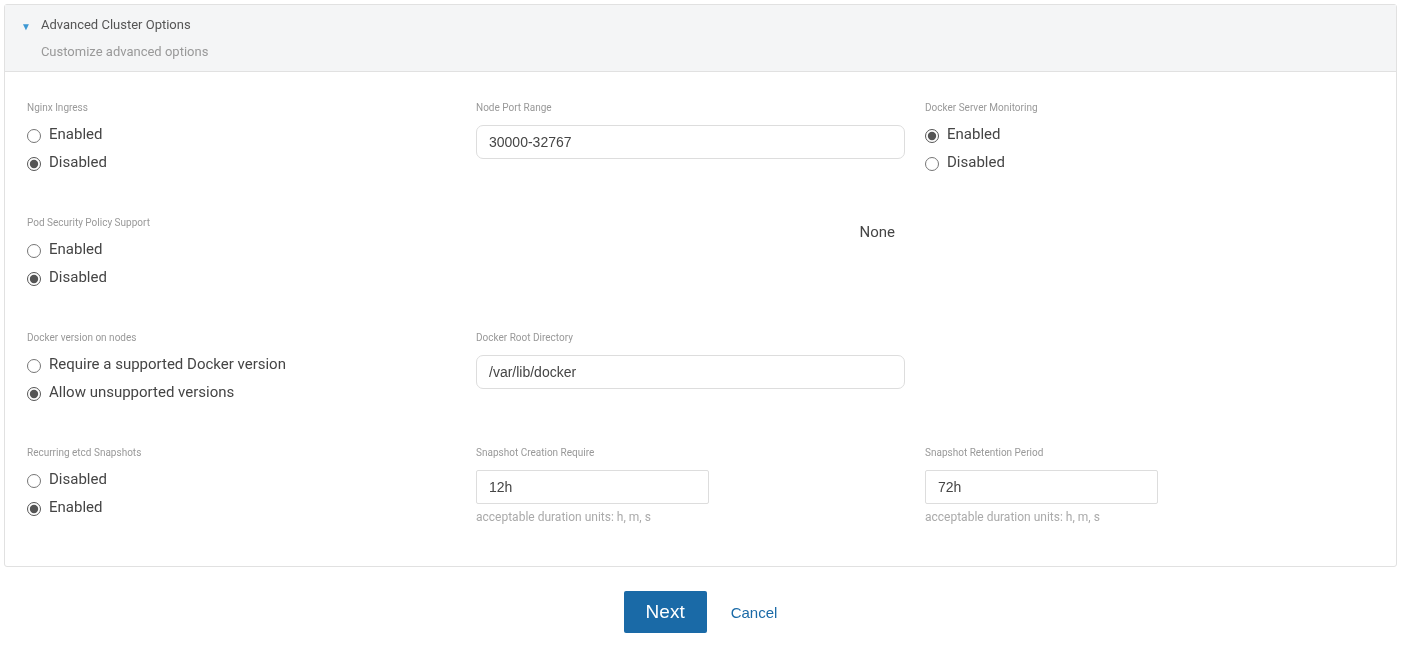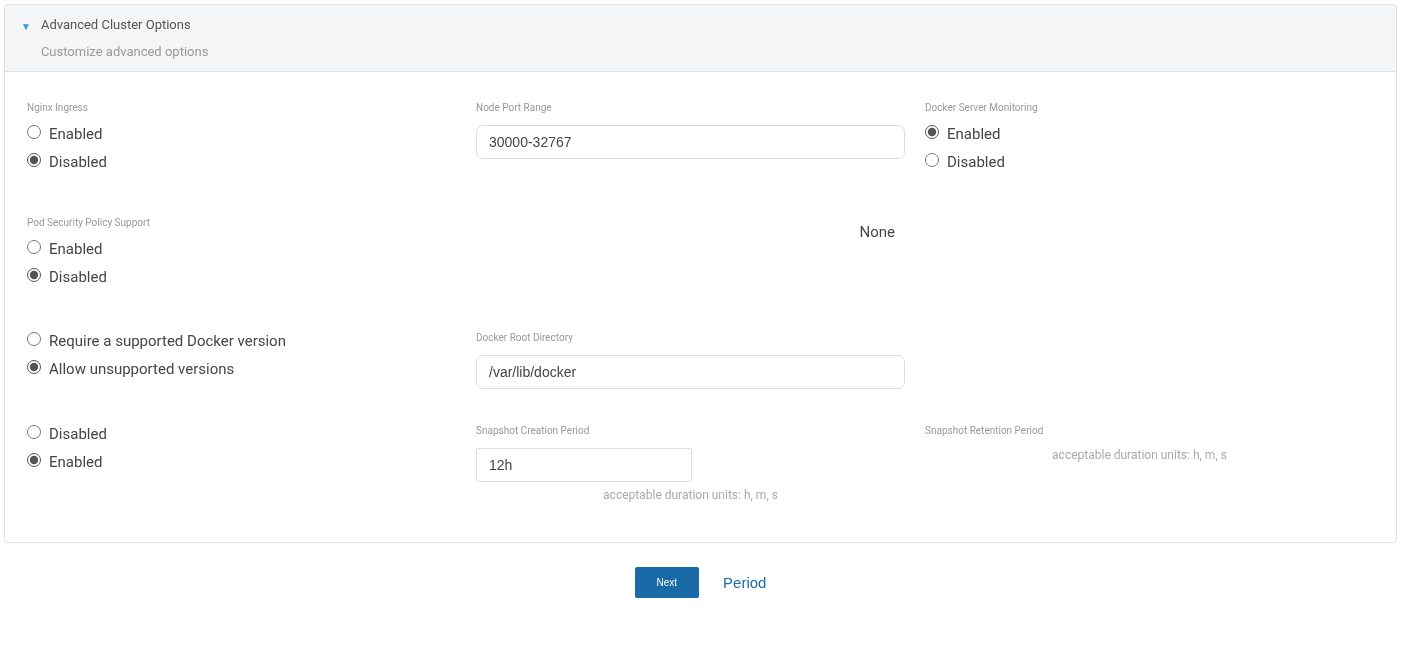--- a/index.html
+++ b/index.html
@@ -55,21 +55,21 @@
       padding-right: 20px;
     }
     .field-label {
       font-size: 10px;
       color: #999;
       margin-bottom: 12px;
       display: block;
     }
     .radio-option {
       display: flex;
-      align-items: flex-start;
+      align-items: flex-end;
       margin-bottom: 10px;
       cursor: pointer;
     }
     .radio-option input[type="radio"] {
       width: 14px;
       height: 14px;
       margin-right: 8px;
       cursor: pointer;
       accent-color: #555;
     }
@@ -81,53 +81,52 @@
       width: 100%;
       max-width: 440px;
       padding: 8px 12px;
       border: 1px solid #ddd;
       border-radius: 7px;
       font-size: 14px;
       color: #454545;
       background: #fff;
     }
     .text-input-small {
-      width: 216px;
+      width: 233px;
       padding: 8px 12px;
       border: 1px solid #ddd;
       border-radius: 2px;
       font-size: 14px;
       color: #454545;
       background: #fff;
     }
     .static-value {
       font-size: 15px;
       color: #454545;
       padding: 6px 10px;
       text-align: right;
     }
     .helper-text {
       font-size: 12px;
       color: #aaa;
       margin-top: 6px;
-      text-align: center;
     }
     .footer {
       display: flex;
       justify-content: center;
       align-items: center;
       gap: 24px;
       padding: 24px 0 16px 0;
     }
     .btn-primary {
       background: #1a6aa7;
       color: #fff;
       border: none;
       padding: 10px 22px;
-      font-size: 10px;
+      font-size: 19px;
       border-radius: 2px;
       cursor: pointer;
     }
     .btn-link {
       background: none;
       border: none;
       color: #1a6aa7;
       font-size: 15px;
       cursor: pointer;
     }
@@ -188,57 +187,60 @@
         </label>
       </div>
       <div class="col">
         <div class="static-value">None</div>
       </div>
       <div class="col"></div>
     </div>
 
     <div class="row">
       <div class="col">
+        <label class="field-label">Docker version on nodes</label>
         <label class="radio-option">
           <input type="radio" name="docker" style="">
           <span>Require a supported Docker version</span>
         </label>
         <label class="radio-option">
           <input type="radio" name="docker" checked="" style="">
           <span>Allow unsupported versions</span>
         </label>
       </div>
       <div class="col">
         <label class="field-label">Docker Root Directory</label>
         <input type="text" class="text-input" value="/var/lib/docker" style="">
       </div>
       <div class="col"></div>
     </div>
 
     <div class="row" style="margin-bottom:0">
       <div class="col">
+        <label class="field-label">Recurring etcd Snapshots</label>
         <label class="radio-option">
           <input type="radio" name="snap" style="">
           <span>Disabled</span>
         </label>
         <label class="radio-option">
           <input type="radio" name="snap" checked="" style="">
           <span>Enabled</span>
         </label>
       </div>
       <div class="col">
-        <label class="field-label">Snapshot Creation Period</label>
+        <label class="field-label">Snapshot Creation Require</label>
         <input type="text" class="text-input-small" value="12h" style="">
         <div class="helper-text">acceptable duration units: h, m, s</div>
       </div>
       <div class="col">
         <label class="field-label">Snapshot Retention Period</label>
+        <input type="text" class="text-input-small" value="72h" style="">
         <div class="helper-text">acceptable duration units: h, m, s</div>
       </div>
     </div>
 
   </div>
 </div>
 
 <div class="footer">
   <button class="btn-primary">Next</button>
-  <button class="btn-link">Period</button>
+  <button class="btn-link">Cancel</button>
 </div>
 
 </body></html>

